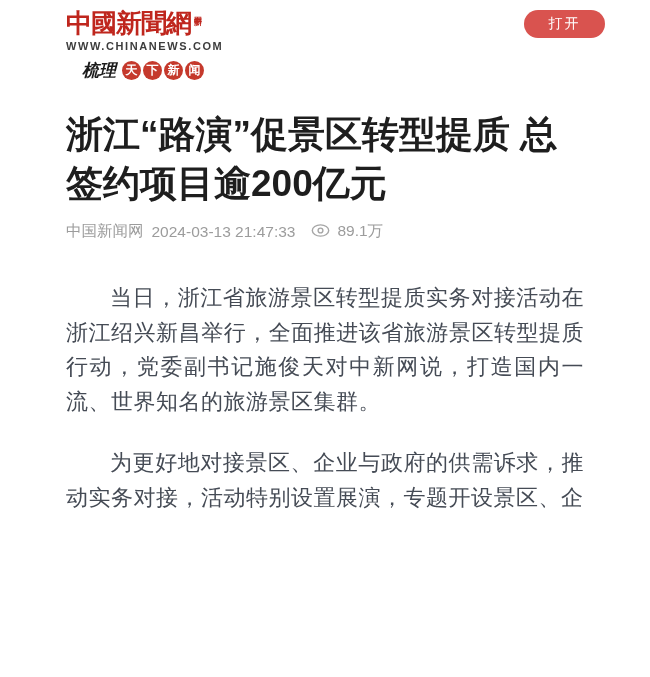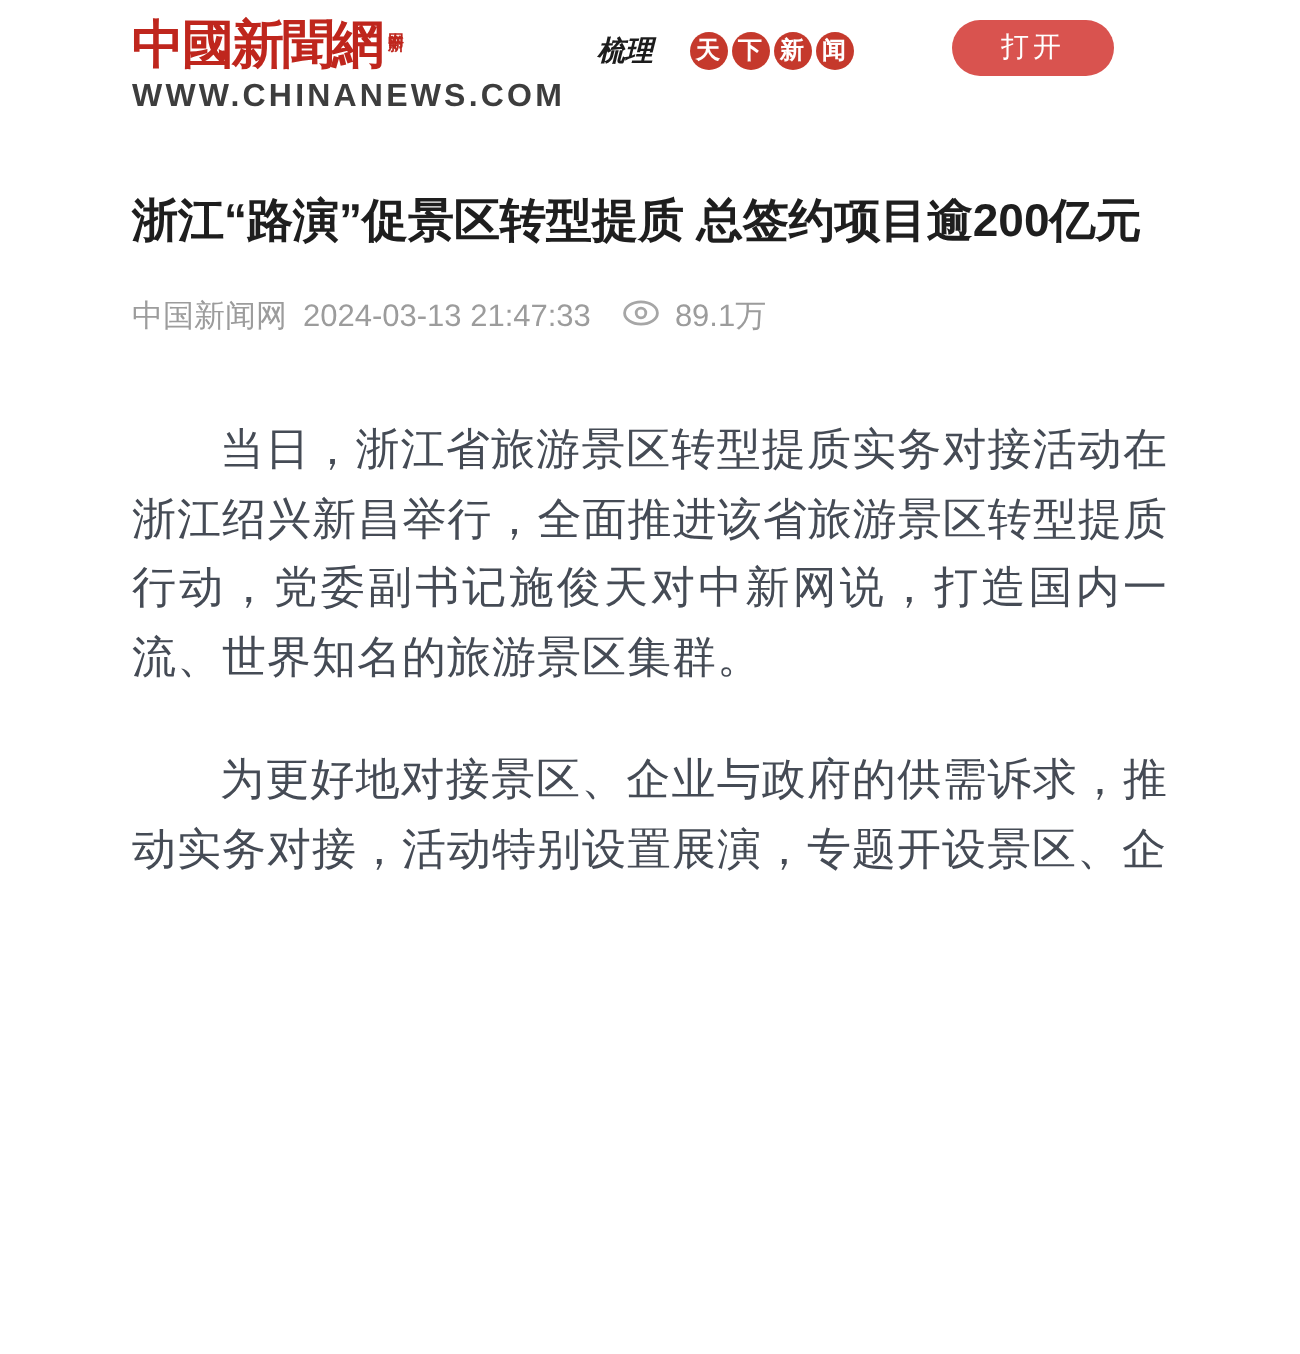--- a/index.html
+++ b/index.html
@@ -10,20 +10,21 @@
     overflow:hidden;
     background:#ffffff;
     font-family:"Liberation Sans","DejaVu Sans",sans-serif;
   }
   
   .header {
     position:relative;
     padding:9px 66px 0 66px;
     display:flex;
     align-items:flex-start;
+    flex-direction:column;
   }
   .logo-block { display:flex; flex-direction:column; cursor:pointer; }
   .logo-row { display:flex; align-items:flex-start; }
   .brand-text {
     color:#bf261d;
     font-family:"DejaVu Serif","Liberation Serif",serif;
     font-weight:bold;
     font-size:26px;
     line-height:28px;
     letter-spacing:-1px;
@@ -34,71 +35,71 @@
     text-orientation:upright;
     color:#bf261d;
     font-size:8px;
     line-height:9px;
     font-weight:bold;
     margin-left:2px;
     margin-top:1px;
     height:28px;
   }
   .brand-site {
-    font-size:16px;
+    font-size:11px;
     font-weight:bold;
     color:#3d3d3d;
     letter-spacing:1.6px;
     margin-top:2px;
     white-space:nowrap;
   }
   .slogan {
     display:flex;
     align-items:center;
     margin-left:16px;
     margin-top:7px;
   }
   .slogan-prefix {
     font-family:"DejaVu Serif","Liberation Serif",serif;
     font-weight:bold;
     font-style:italic;
-    font-size:14px;
+    font-size:17px;
     color:#1c1c1c;
-    margin-right:16px;
+    margin-right:4px;
     white-space:nowrap;
   }
   .stamp {
     width:19px; height:19px;
     border-radius:50%;
     background:#c5392c;
     color:#ffffff;
     font-size:12px;
     line-height:19px;
     text-align:center;
     margin-left:2px;
     font-weight:bold;
   }
   .open-button {
     position:absolute;
-    left:476px; top:10px;
+    left:524px; top:10px;
     width:81px; height:28px;
     background:#d9534f;
     color:#ffffff;
     border:none;
     border-radius:14px;
     font-size:14px;
     letter-spacing:2px;
     cursor:pointer;
     font-family:inherit;
   }
   
   .article { padding:0 66px; }
   .article-title {
     margin-top:28px;
-    font-size:23px;
+    font-size:37px;
     line-height:49px;
     font-weight:bold;
     color:#1e1e1e;
   }
   .article-meta {
     margin-top:13px;
     display:flex;
     align-items:center;
     color:#9c9c9c;
     font-size:15.5px;

